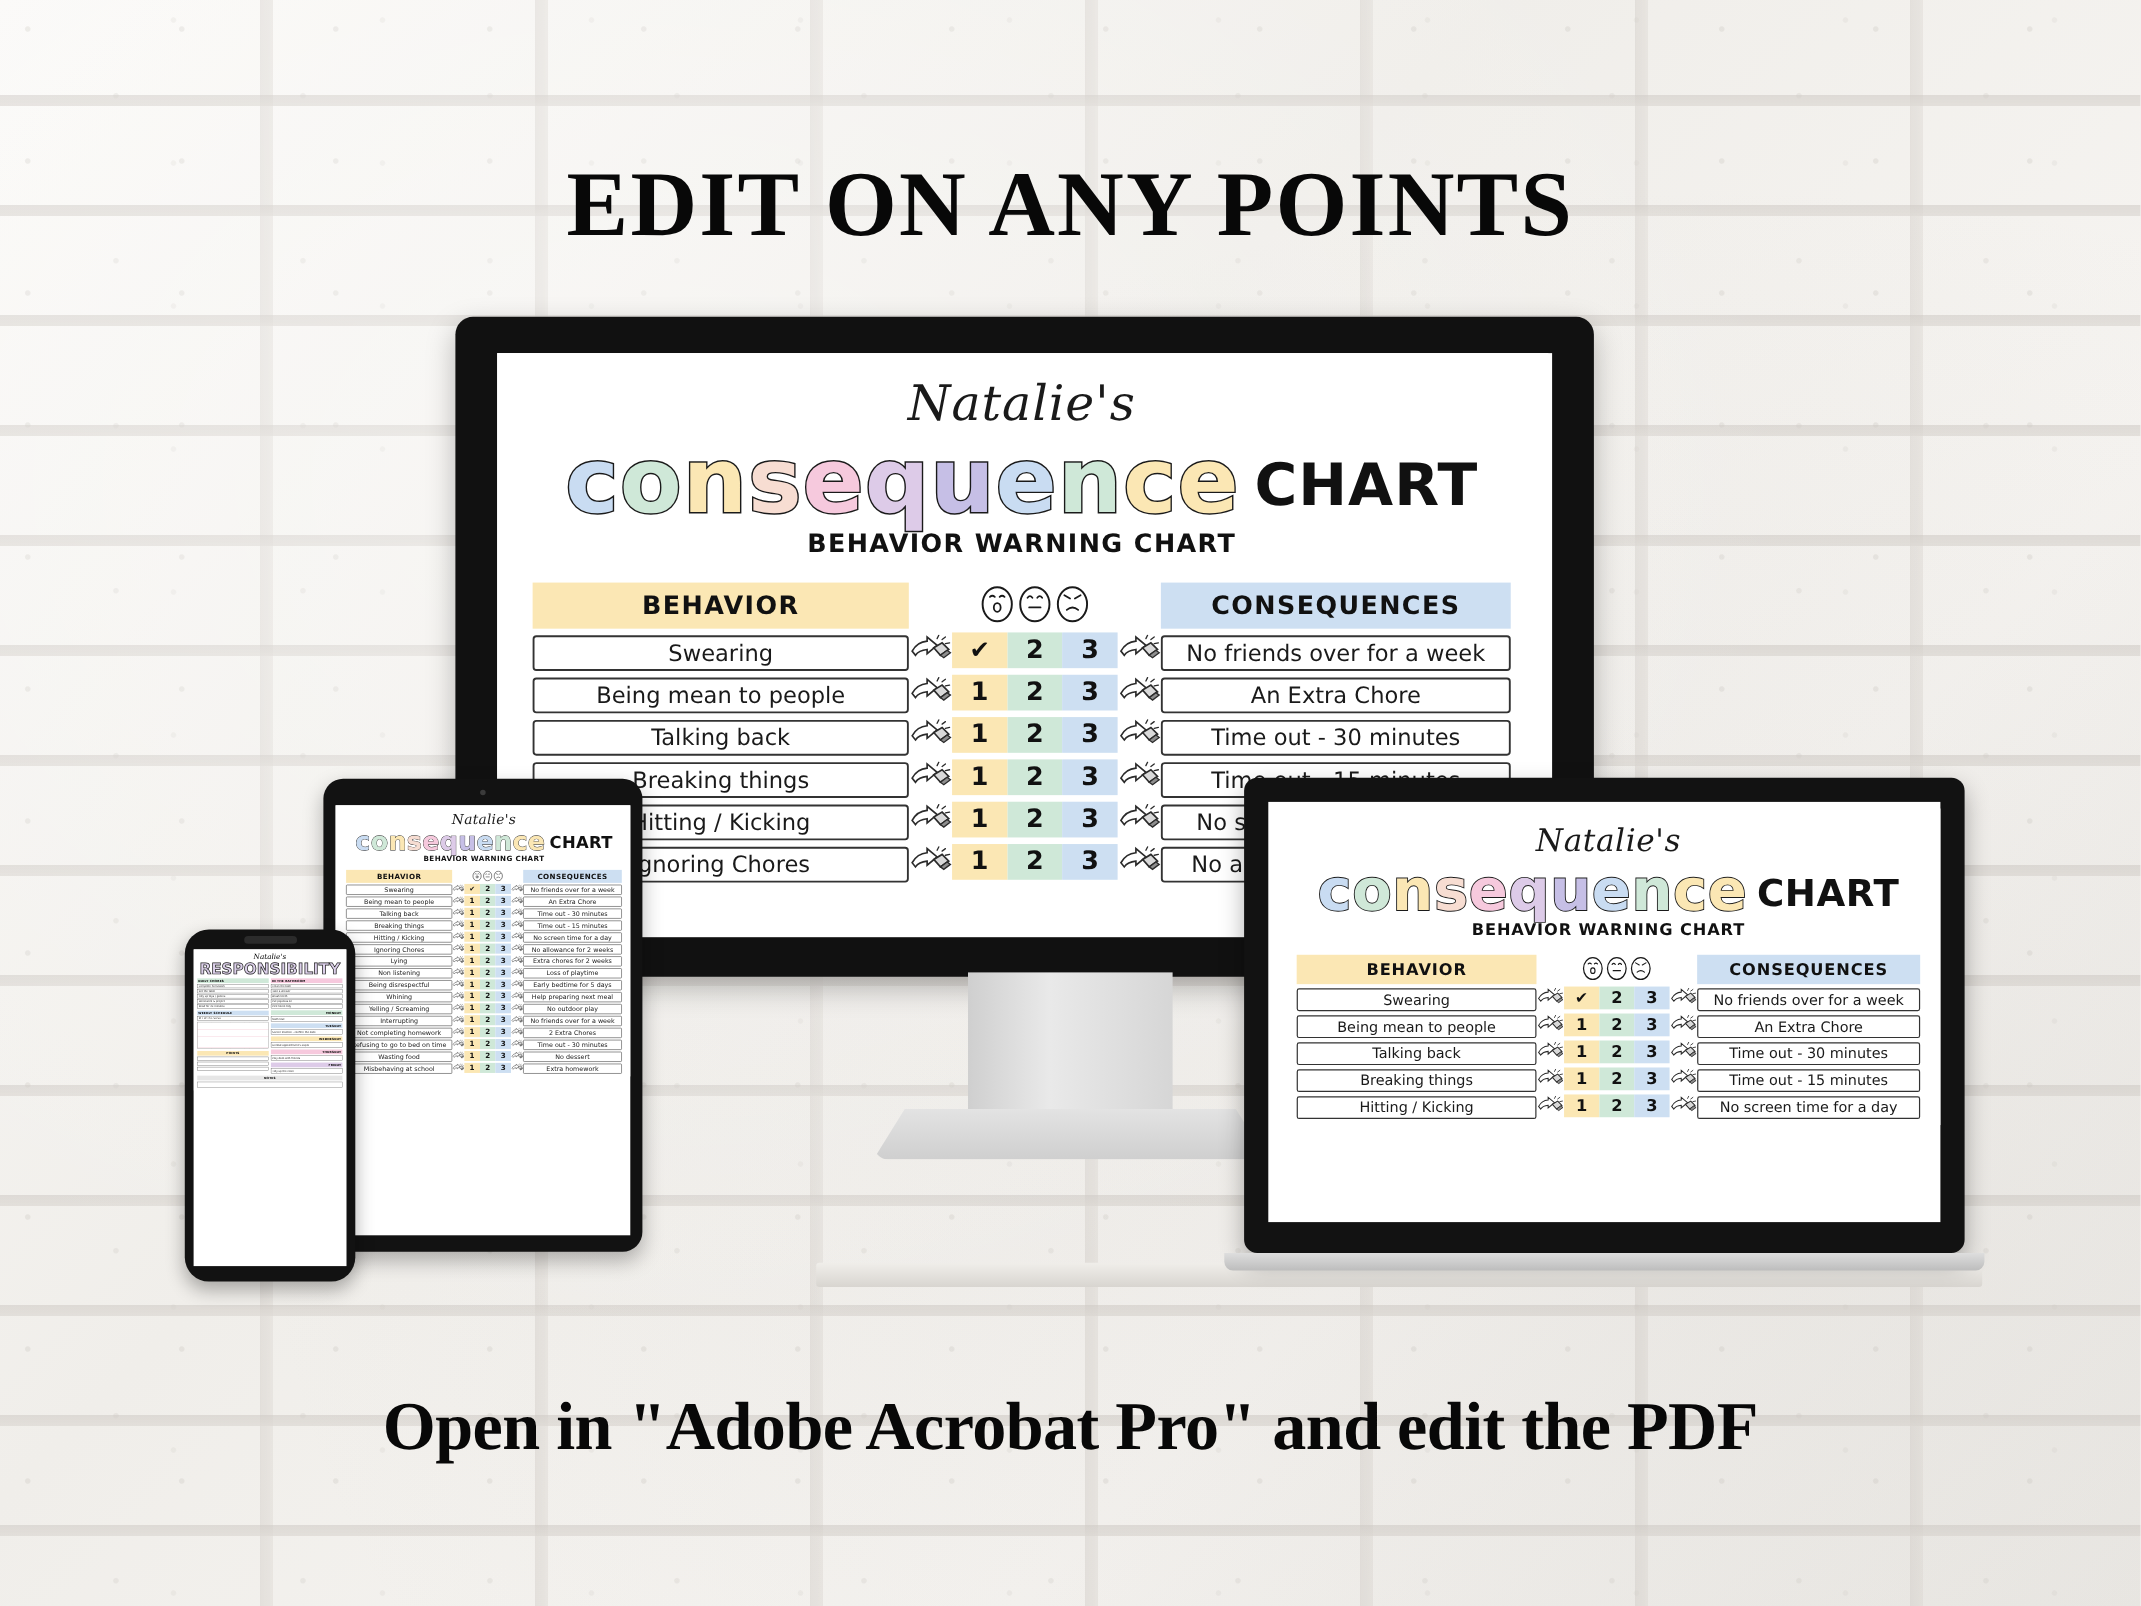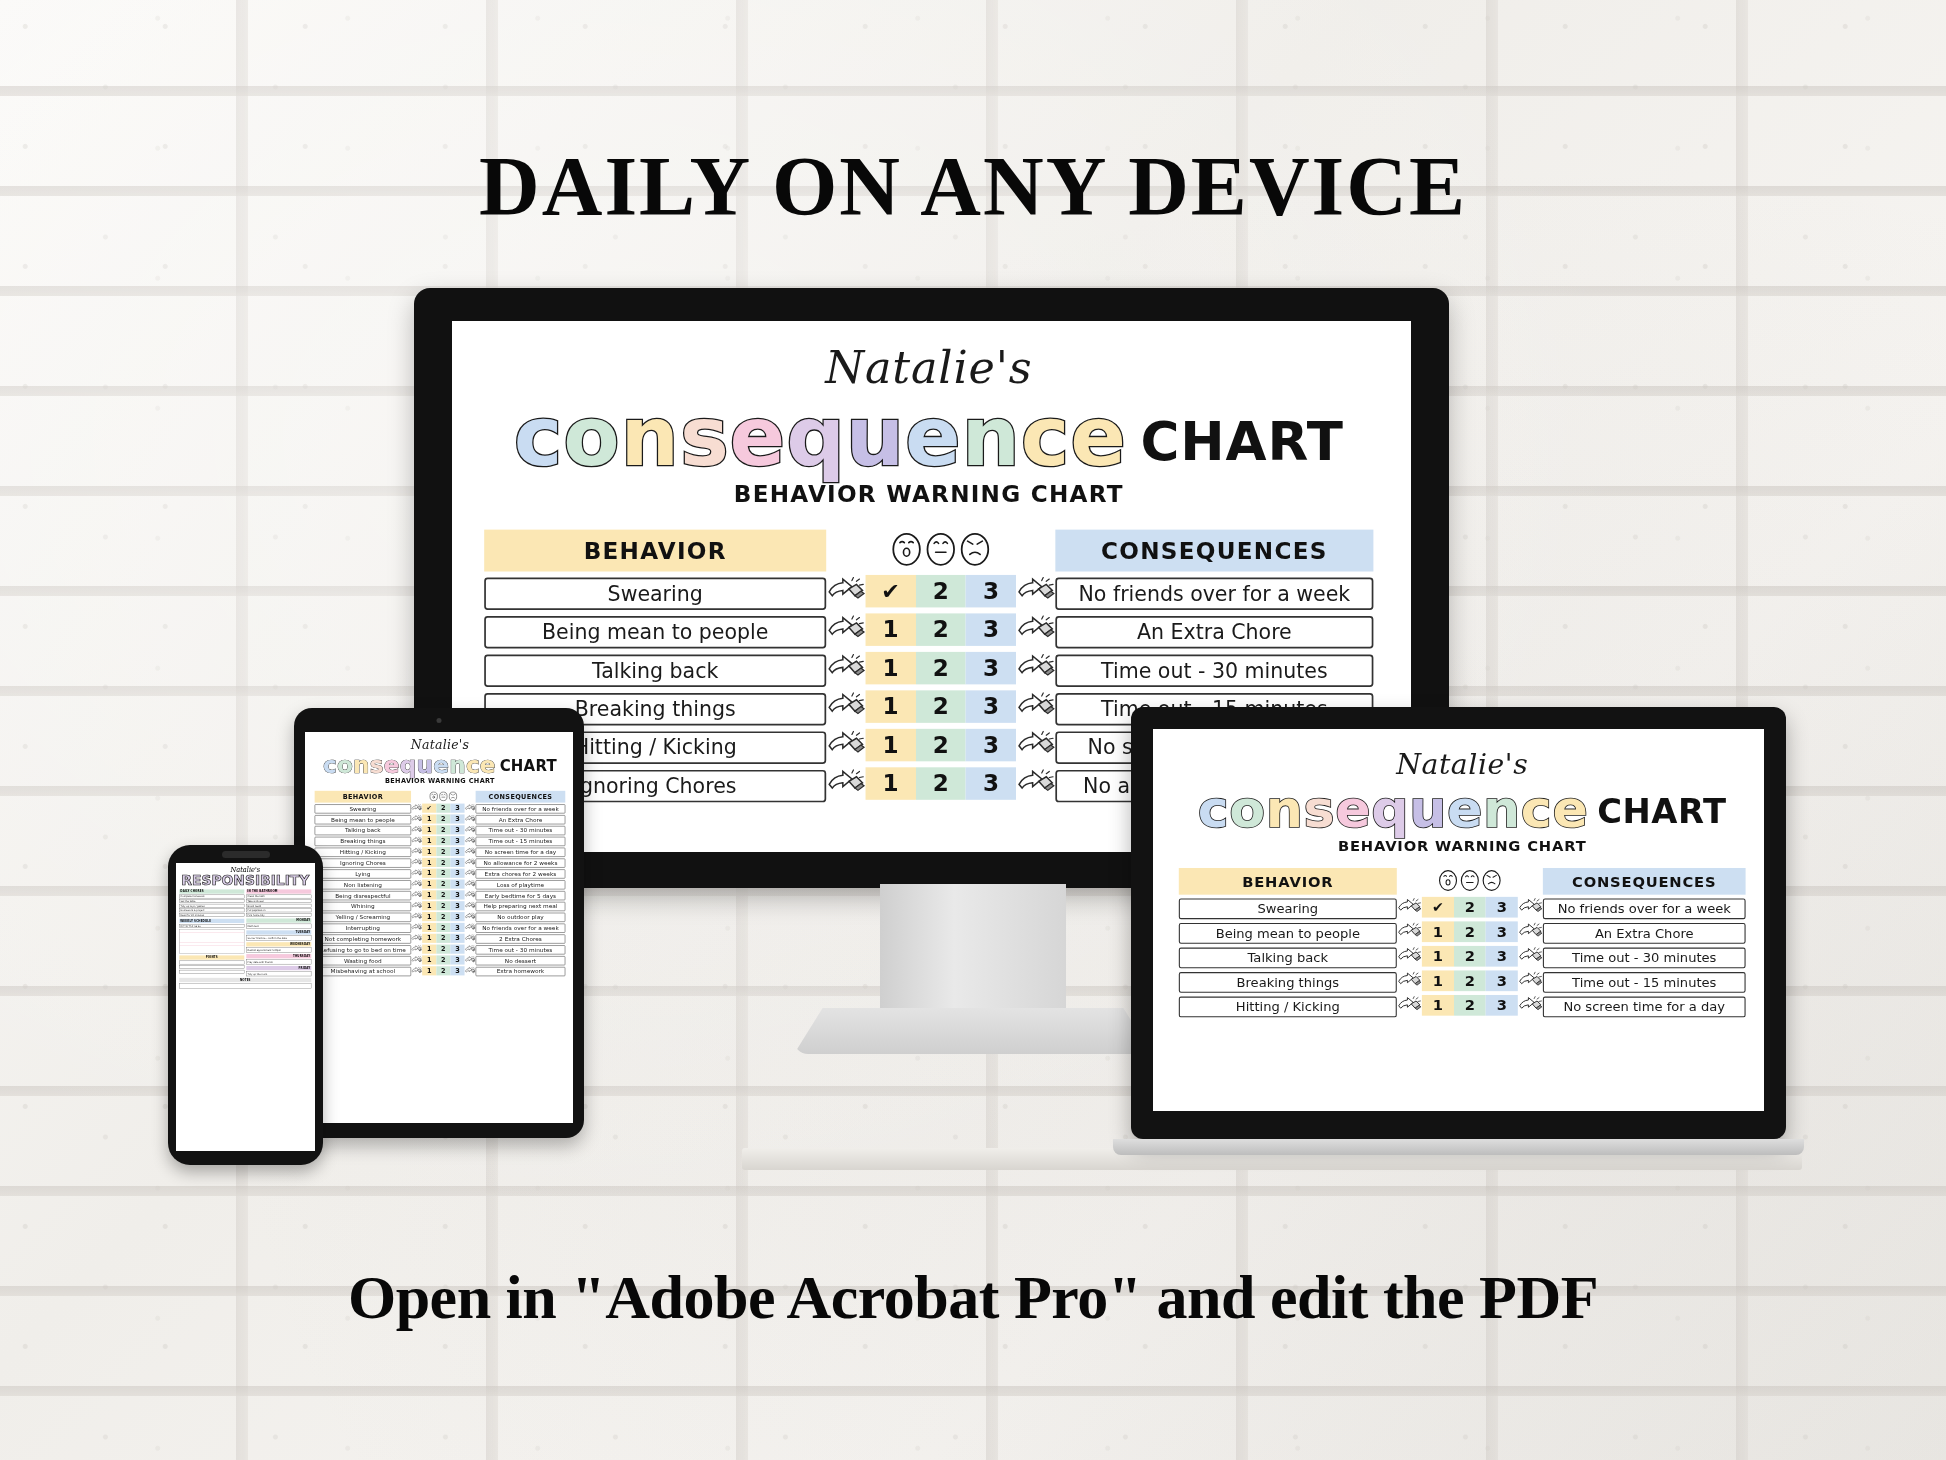--- a/index.html
+++ b/index.html
@@ -176,21 +176,21 @@
   .rtable{ border:1px solid #888; margin-top:4px; height:74px; background:
      repeating-linear-gradient(to bottom, #fff 0 9px, #fbe9ee 9px 10px),
      repeating-linear-gradient(to right, #fff 0 12px, #f7dde4 12px 13px); }
   .notes-box{ border:1px solid #666; height:16px; margin-top:4px; }
 </style>
 </head>
 <body>
 
 <div id="wall"></div>
 
-<div class="headline" id="headline-top">DAILY ON ANY DEVICE</div>
+<div class="headline" id="headline-top">EDIT ON ANY POINTS</div>
 
 <div id="monitor-shelf"></div>
 
 <div id="monitor">
   <div id="monitor-bezel"></div>
   <div id="monitor-screen">
     <div class="doc" id="doc-monitor" style="transform: scale(0.855); left: -2px;">
         <div class="doc-inner">
           <div class="doc-name">Natalie's</div>
           <div class="doc-title-row">

